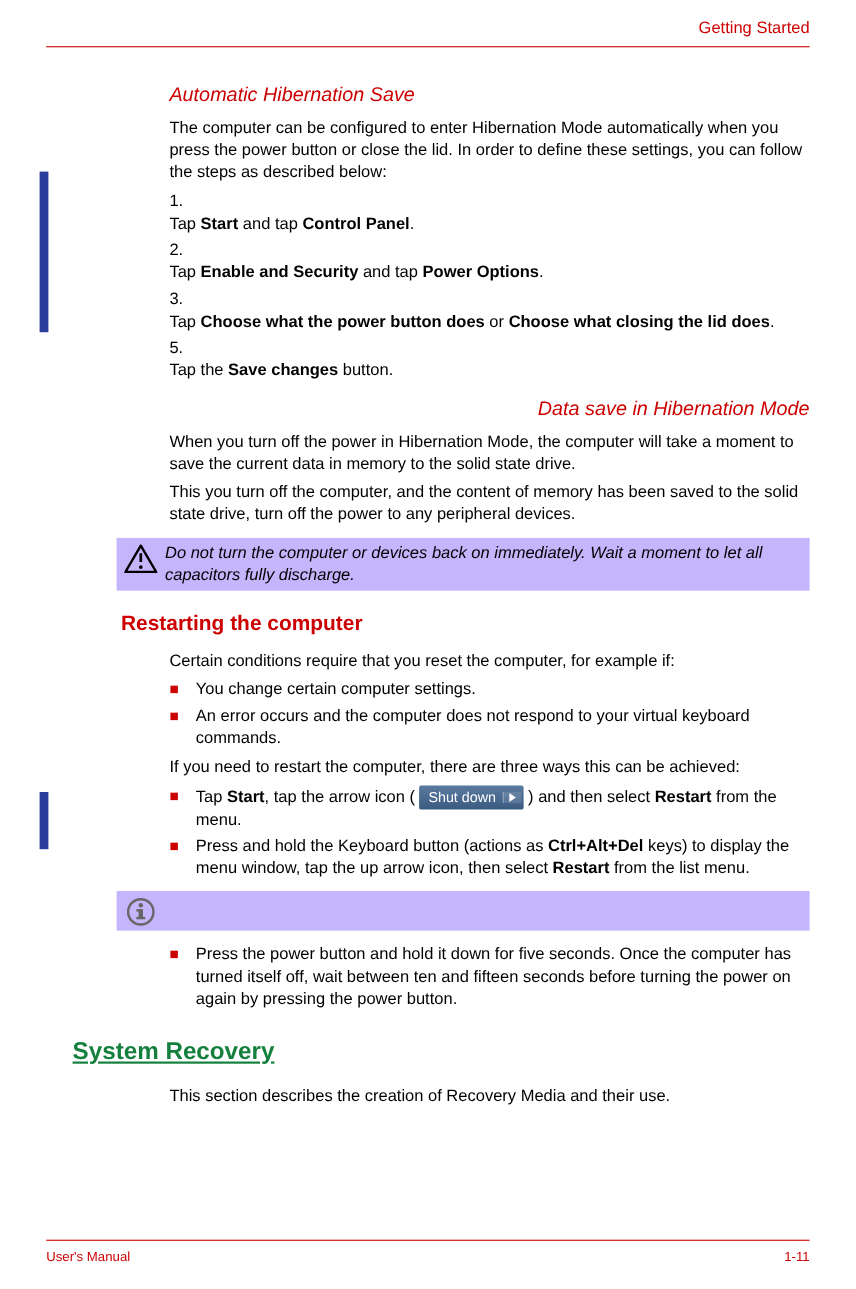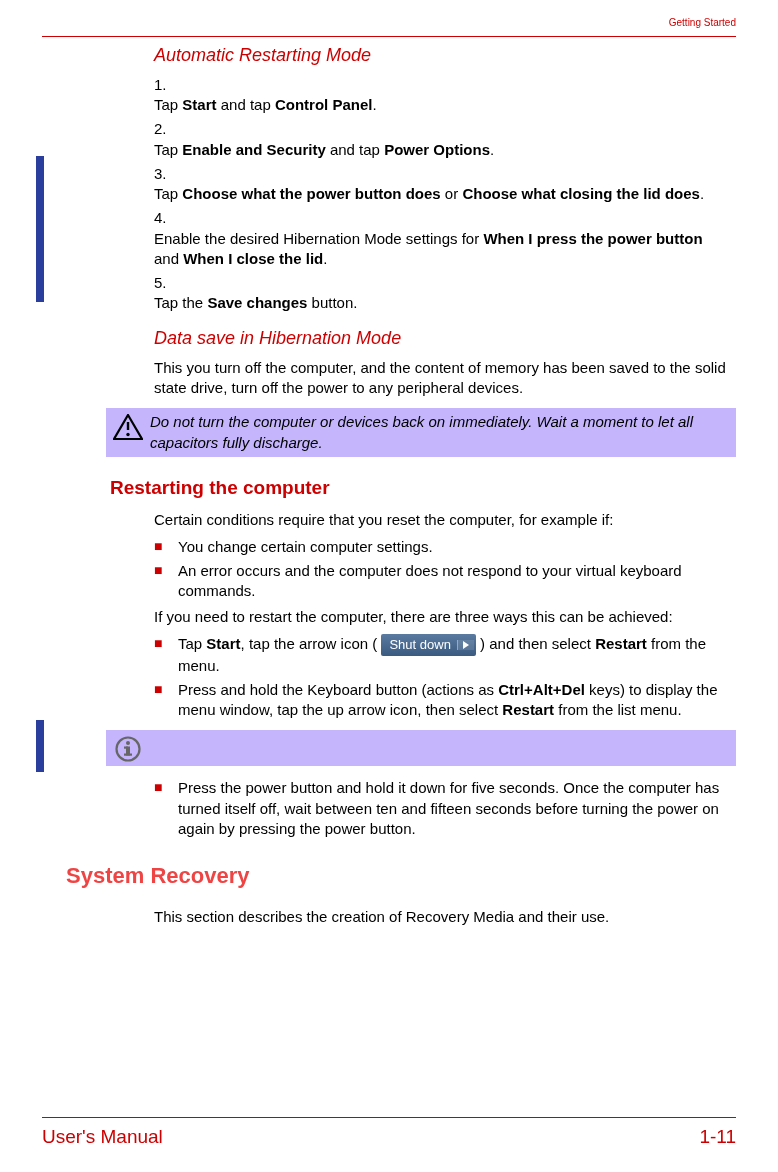--- a/index.html
+++ b/index.html
@@ -12,24 +12,24 @@
       height: 1172px;
       position: relative;
       background: #fff;
     }
     .page {
       padding: 16px 42px 0 42px;
     }
     .top-header {
       text-align: right;
       color: #c00;
-      font-size: 10px;
+      font-size: 15px;
       padding-bottom: 6px;
       border-bottom: 1.5px solid #c00;
-      margin-bottom: 6px;
+      margin-bottom: 31px;
     }
     .content {
       margin-left: 112px;
     }
     .section-subheading {
       color: #c00;
       font-style: italic;
       font-size: 18px;
       margin-bottom: 8px;
     }
@@ -52,24 +52,25 @@
     .sub-heading-2 {
       color: #c00;
       font-weight: bold;
       font-size: 19px;
       margin: 18px 0 10px 0;
     }
     .sub-heading-2-container{
       margin-left: 68px;
     }
     .heading-1 {
-      color: #ef4444;
+      color: #15803d;
       font-weight: bold;
       font-size: 22px;
       margin: 22px 0 16px 0;
+      text-decoration: underline;
     }
     .heading-1-container{
       margin-left: 24px;
     }
     .bullet {
       display: flex;
       margin-bottom: 4px;
     }
     .bullet .sq {
       color: #c00;
@@ -130,58 +131,56 @@
     .footer {
       position: absolute;
       bottom: 22px;
       left: 42px;
       right: 42px;
       border-top: 1.5px solid #c00;
       padding-top: 6px;
       display: flex;
       justify-content: space-between;
       color: #c00;
-      font-size: 19px;
+      font-size: 12px;
     }
     b { font-weight: bold; }
   </style>
 </head>
 <body>
 
 <div class="blue-tab" style="top:156px; height:146px;"></div>
 <div class="blue-tab" style="top:720px; height:52px;"></div>
 
 <div class="page">
   <div class="top-header">Getting Started</div>
 
   <div class="content">
-    <div class="section-subheading">Automatic Restarting Mode</div>
+    <div class="section-subheading">Automatic Hibernation Save</div>
+    <div class="para">The computer can be configured to enter Hibernation Mode automatically when you press the power button or close the lid. In order to define these settings, you can follow the steps as described below:</div>
 
     <div class="ol-item">
       <span class="num">1.</span>
       <span class="txt"><span>Tap </span><b>Start</b><span> and tap </span><b>Control Panel</b><span>.</span></span>
     </div>
     <div class="ol-item">
       <span class="num">2.</span>
       <span class="txt"><span>Tap </span><b>Enable and Security</b><span> and tap </span><b>Power Options</b><span>.</span></span>
     </div>
     <div class="ol-item">
       <span class="num">3.</span>
       <span class="txt"><span>Tap </span><b>Choose what the power button does</b><span> or </span><b>Choose what closing the lid does</b><span>.</span></span>
     </div>
     <div class="ol-item">
-      <span class="num">4.</span>
-      <span class="txt"><span>Enable the desired Hibernation Mode settings for </span><b>When I press the power button</b><span> and </span><b>When I close the lid</b><span>.</span></span>
-    </div>
-    <div class="ol-item">
       <span class="num">5.</span>
       <span class="txt"><span>Tap the </span><b>Save changes</b><span> button.</span></span>
     </div>
 
-    <div class="section-subheading" style="margin-top:12px;">Data save in Hibernation Mode</div>
+    <div class="section-subheading" style="margin-top:12px;text-align:right;">Data save in Hibernation Mode</div>
+    <div class="para">When you turn off the power in Hibernation Mode, the computer will take a moment to save the current data in memory to the solid state drive.</div>
     <div class="para">This you turn off the computer, and the content of memory has been saved to the solid state drive, turn off the power to any peripheral devices.</div>
 
     <div class="callout">
       <div class="cicon">
         <svg width="30" height="26" viewBox="0 0 30 26">
           <polygon points="15,1 29,25 1,25" fill="none" stroke="#000" stroke-width="2.2"></polygon>
           <line x1="15" y1="8" x2="15" y2="16" stroke="#000" stroke-width="2.4"></line>
           <circle cx="15" cy="20.5" r="1.7" fill="#000"></circle>
         </svg>
       </div>

